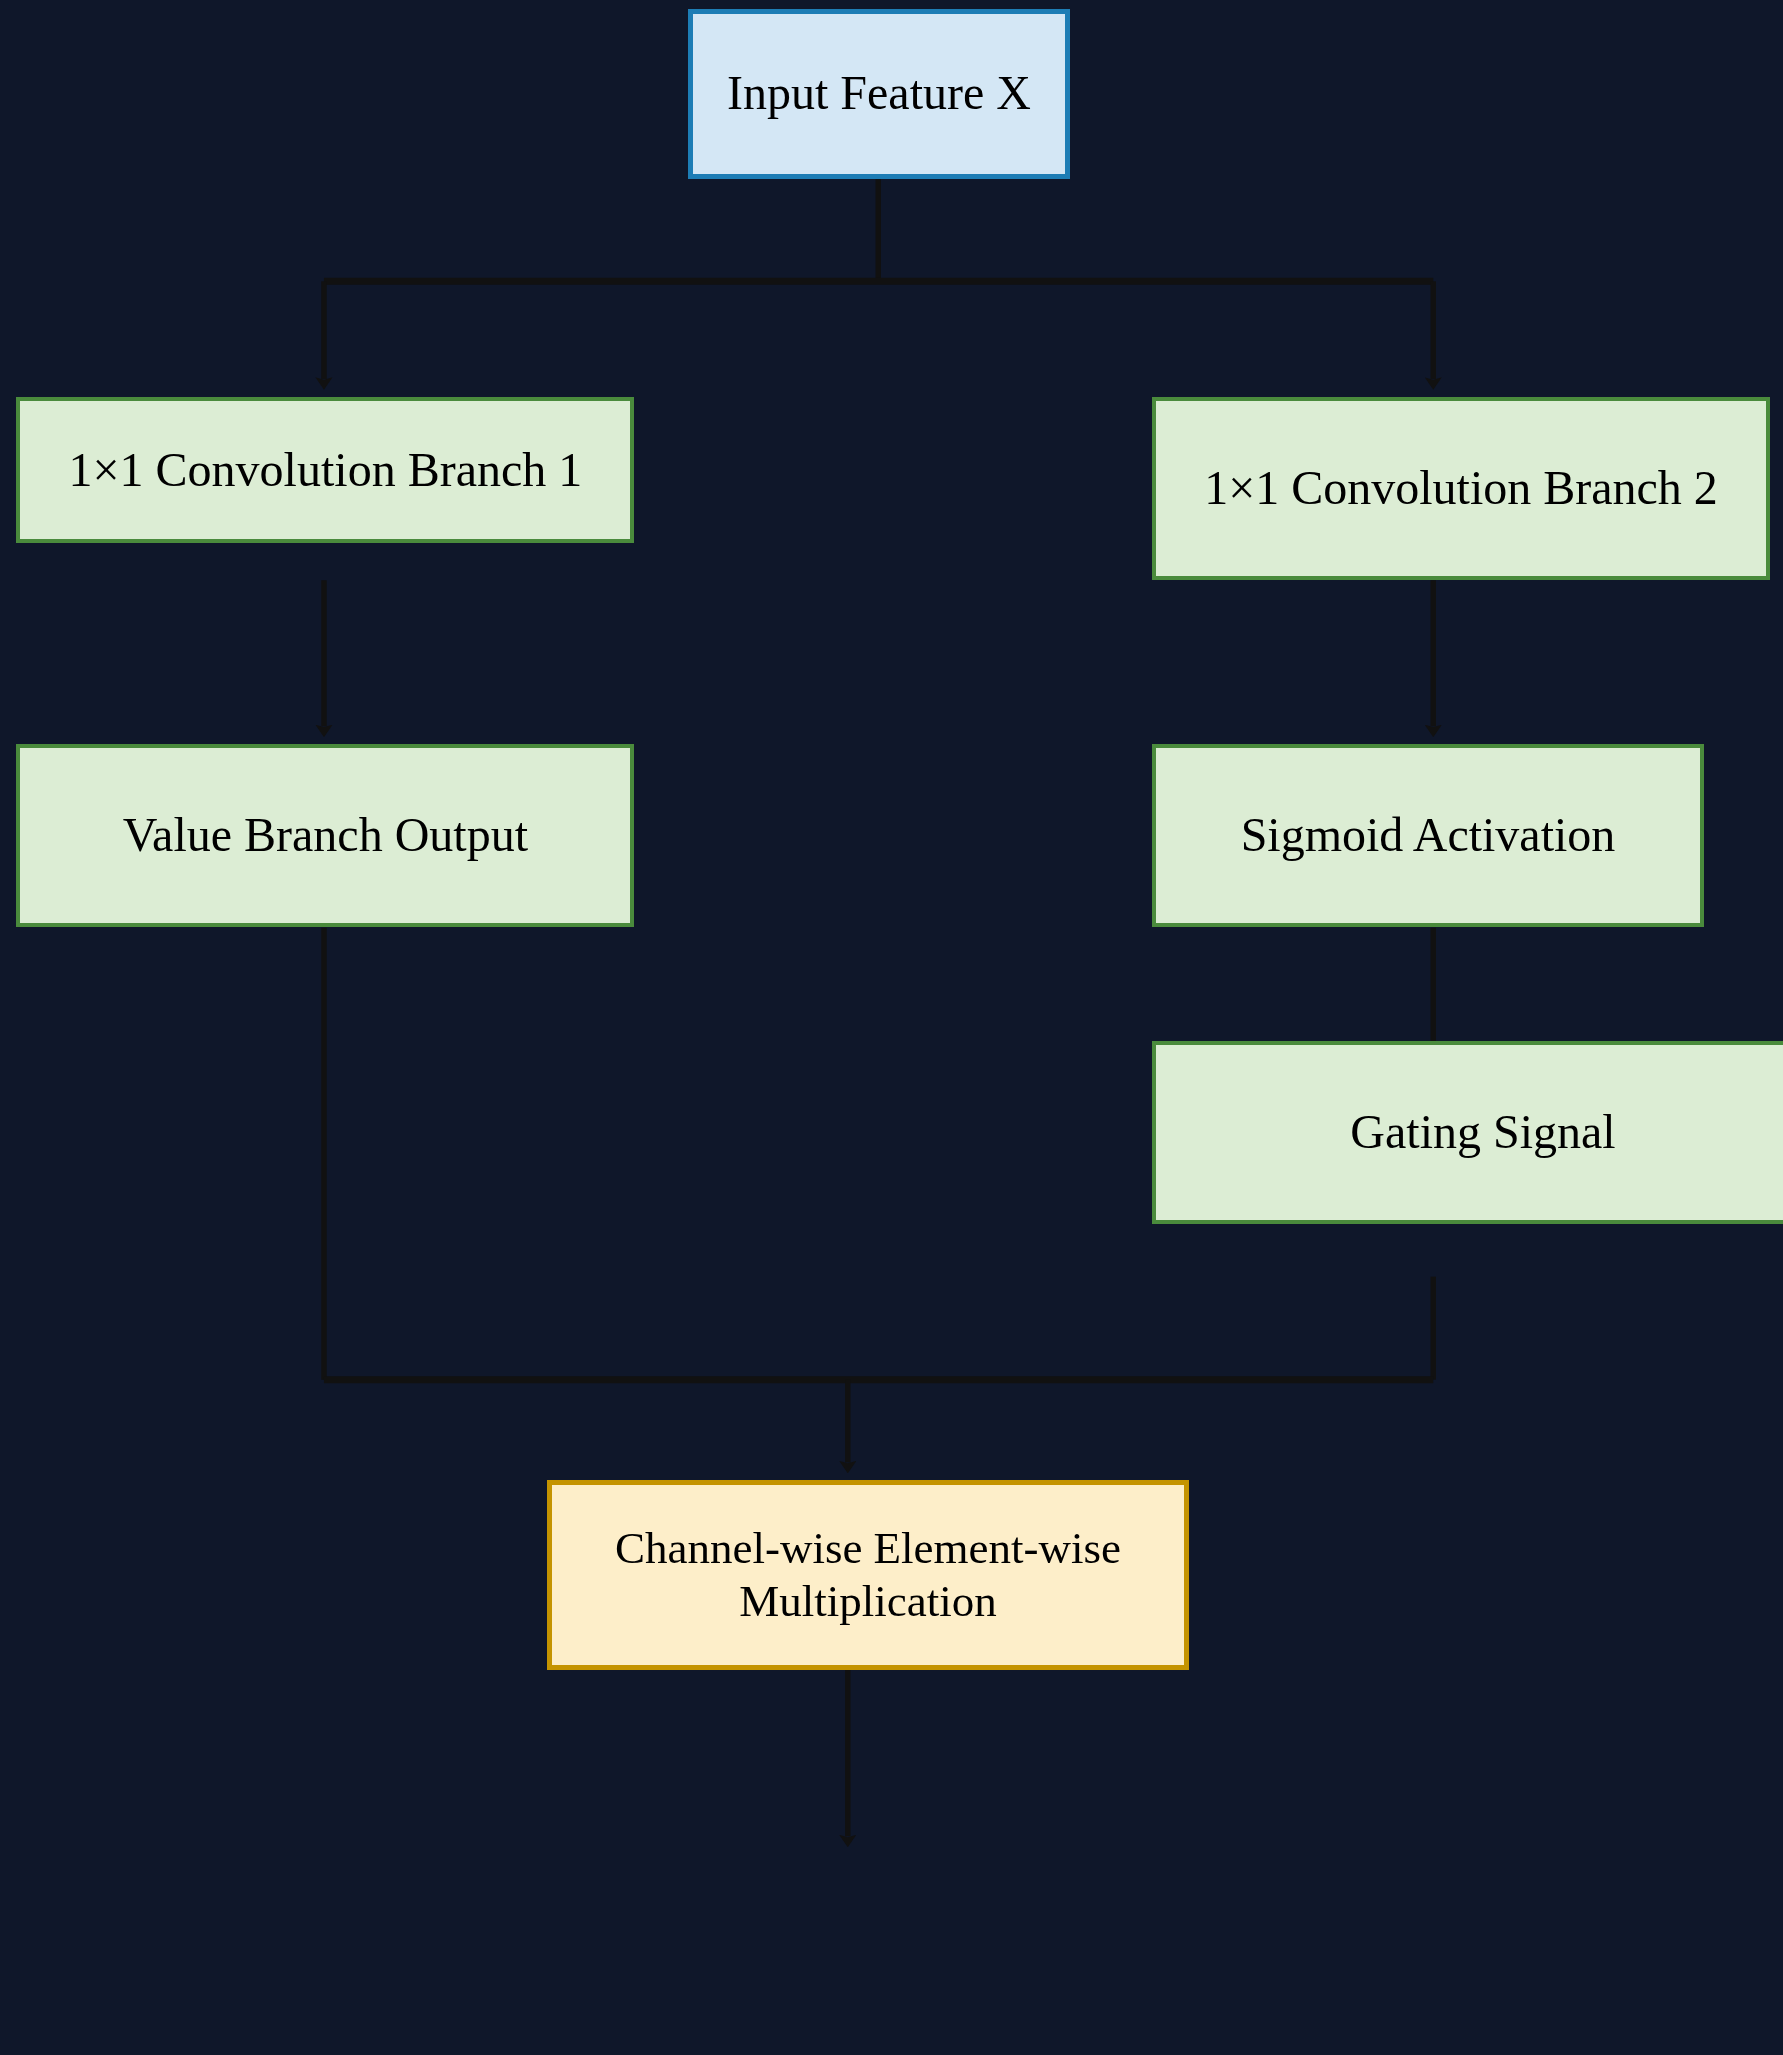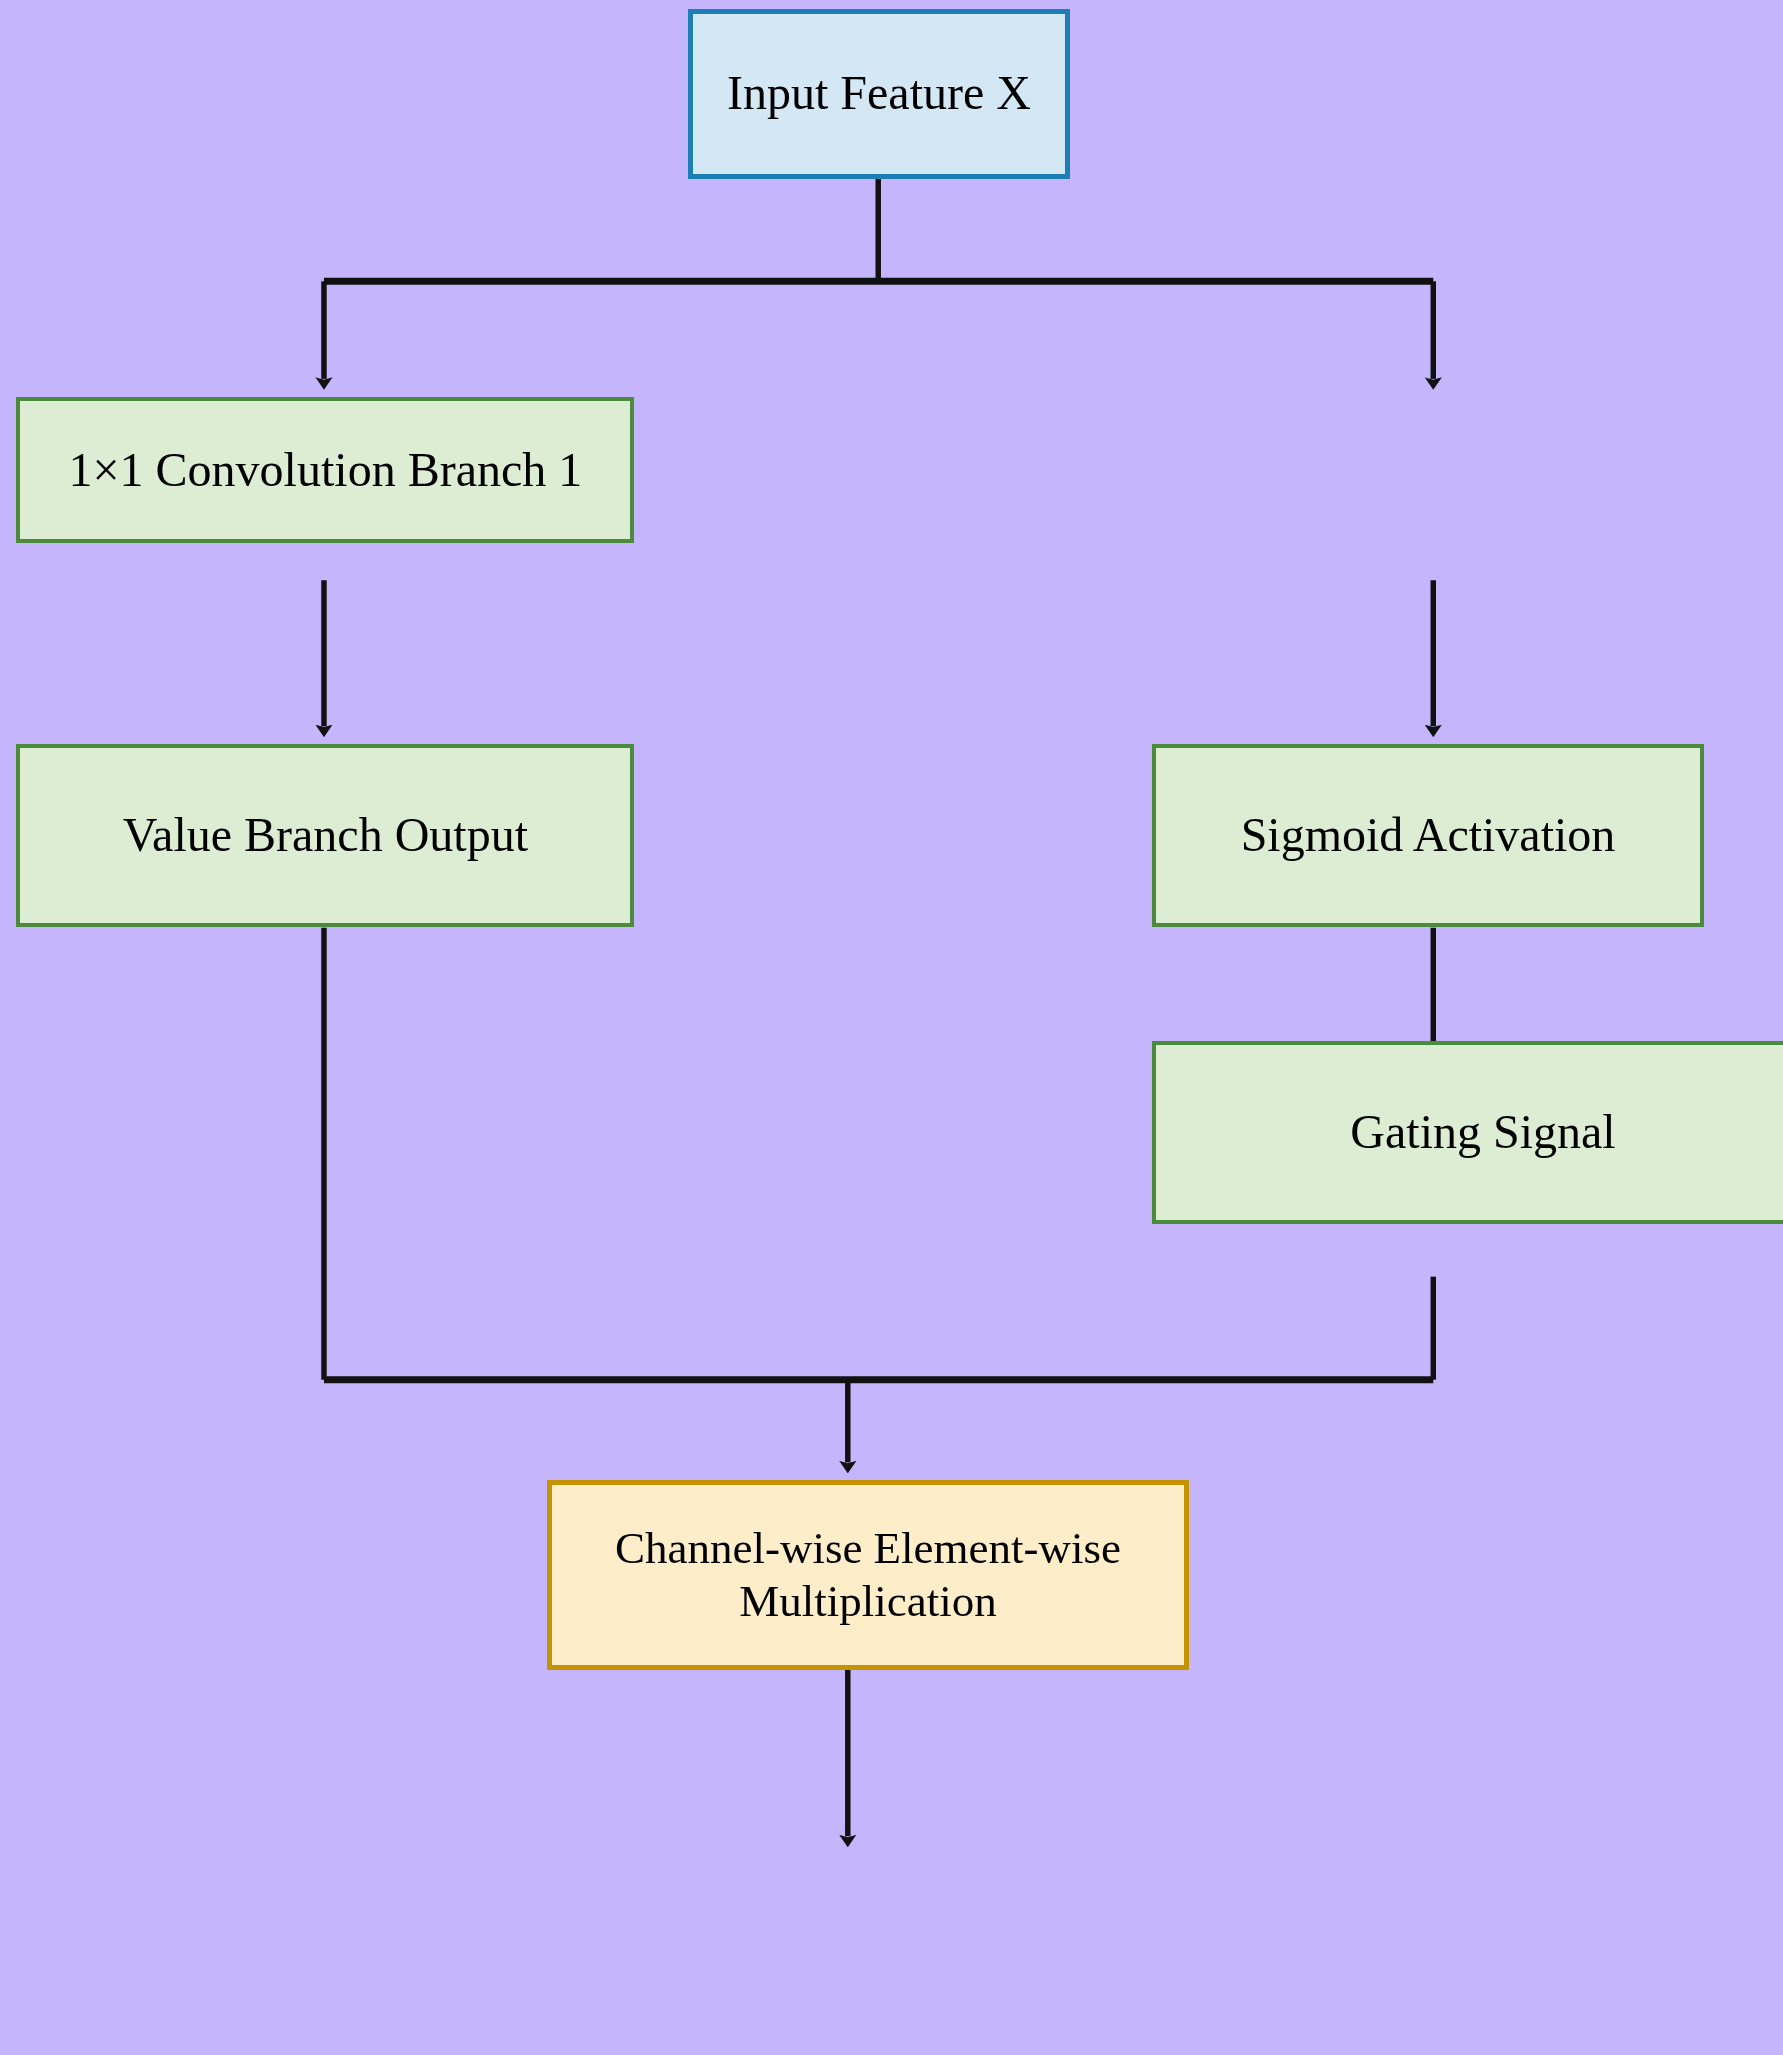--- a/index.html
+++ b/index.html
@@ -10,21 +10,21 @@
   body {
     width: 1783px;
     height: 2056px;
     font-family: "Liberation Serif", "DejaVu Serif", serif;
     overflow: hidden;
   }
   #flowchart-root {
     position: relative;
     width: 1783px;
     height: 2056px;
-    background: #c4b5fd;
+    background: #0f172a;
   }
   #edges-layer {
     position: absolute;
     left: 0;
     top: 0;
     width: 1783px;
     height: 2056px;
   }
   .node {
     position: absolute;
@@ -93,20 +93,23 @@
   </svg>
 
   <div class="node fill-blue" id="node-input">
     <span class="node-label">Input Feature X</span>
   </div>
 
   <div class="node fill-green" id="node-conv-branch-1">
     <span class="node-label">1×1 Convolution Branch 1</span>
   </div>
 
+  <div class="node fill-green" id="node-conv-branch-2">
+    <span class="node-label">1×1 Convolution Branch 2</span>
+  </div>
 
   <div class="node fill-green" id="node-value-output">
     <span class="node-label">Value Branch Output</span>
   </div>
 
   <div class="node fill-green" id="node-sigmoid">
     <span class="node-label">Sigmoid Activation</span>
   </div>
 
   <div class="node fill-green" id="node-gating">

